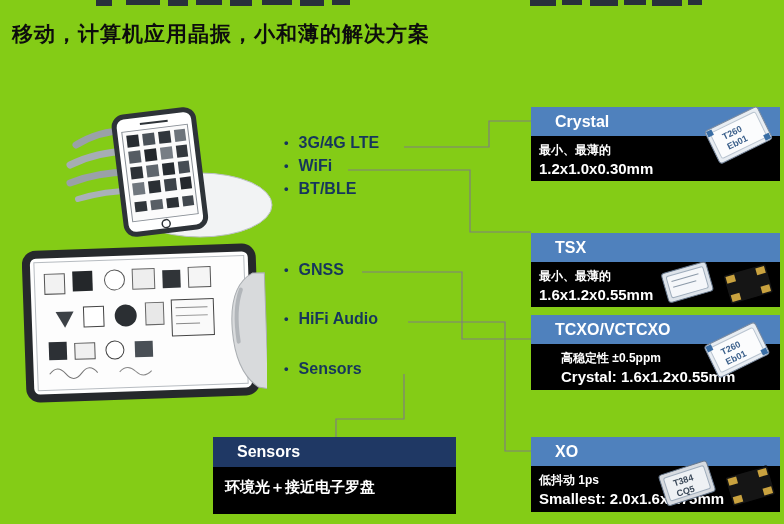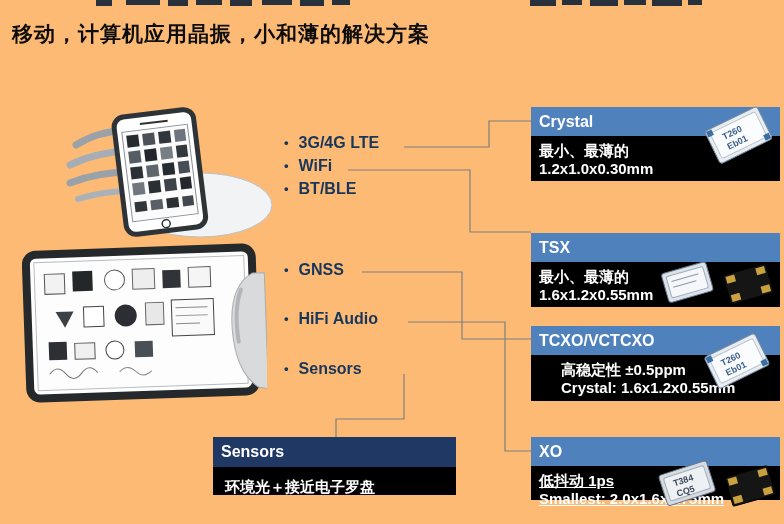--- a/index.html
+++ b/index.html
@@ -1,46 +1,46 @@
 <!DOCTYPE html>
 <html><head>
 <meta charset="utf-8">
 <style>
   html,body{margin:0;padding:0;background:#ffffff;}
   .slide{
-    position:relative;width:784px;height:524px;background:#fdba74;overflow:hidden;
+    position:relative;width:784px;height:524px;background:#84cc16;overflow:hidden;
     font-family:"Liberation Sans", sans-serif;
   }
   .artifact{position:absolute;top:0;height:6px;background:#28313b;}
   .title{
     position:absolute;left:12px;top:20px;font-size:21px;font-weight:bold;
     color:#0d0d0d;letter-spacing:1px;white-space:nowrap;
   }
   .art{position:absolute;}
   .connectors{position:absolute;left:0;top:0;pointer-events:none;}
   .bullet{
     position:absolute;display:flex;align-items:baseline;gap:10px;
     color:#16365c;font-weight:bold;font-size:16px;white-space:nowrap;
   }
   .bullet .dot{font-size:13px;transform:translateY(-1px);}
   .pbox{position:absolute;left:531px;width:249px;}
   .pbox-header{
     height:29px;background:#4f81bd;color:#ffffff;font-size:16px;font-weight:bold;
-    line-height:29px;padding-left:8px;box-sizing:border-box;
+    line-height:29px;padding-left:24px;box-sizing:border-box;
   }
   .pbox-header.navy{background:#1f3864;}
   .pbox-body{
     background:#000000;color:#ffffff;font-weight:bold;box-sizing:border-box;
     padding:5px 8px 0 8px;position:relative;
   }
-  .pline1{font-size:15px;line-height:19px;white-space:nowrap;}
+  .pline1{font-size:12px;line-height:19px;white-space:nowrap;}
   .pline2{font-size:15px;line-height:18px;white-space:nowrap;}
   .chips{position:absolute;pointer-events:none;}
   .sbox{position:absolute;left:213px;top:437px;width:243px;}
-  .sbox .pbox-body{padding:10px 0 0 12px;height:28px;}
+  .sbox .pbox-body{padding:10px 0 0 12px;height:47px;}
   .sbody{font-size:15px;line-height:20px;white-space:nowrap;}
 </style>
 </head>
 <body>
 
 <div class="slide">
 
   <div>
     <i class="artifact" style="left:96px;width:16px;"></i>
     <i class="artifact" style="left:126px;width:34px;height:5px;"></i>
@@ -191,41 +191,41 @@
       <g transform="rotate(-16 94 30)">
         <rect x="72" y="16" width="44" height="30" rx="2" fill="#151515" stroke="#000"></rect>
         <rect x="74" y="18" width="9" height="7" fill="#c9a23f"></rect>
         <rect x="105" y="18" width="9" height="7" fill="#c9a23f"></rect>
         <rect x="74" y="37" width="9" height="7" fill="#c9a23f"></rect>
         <rect x="105" y="37" width="9" height="7" fill="#c9a23f"></rect>
       </g>
     </svg>
   </div>
 
-  <div class="pbox" style="top:326px;">
+  <div class="pbox" style="top:315px;">
     <div class="pbox-header">TCXO/VCTCXO</div>
     <div class="pbox-body" style="height:46px;padding-left:30px;">
       <div class="pline1">高稳定性 ±0.5ppm</div>
       <div class="pline2">Crystal: 1.6x1.2x0.55mm</div>
     </div>
     <svg class="chips" style="right:0px;top:4px;" width="84" height="62" viewBox="0 0 84 62">
       <g transform="rotate(-26 42 31)">
         <rect x="13" y="13" width="56" height="35" rx="3" fill="#e8edf2" stroke="#7a8aa0"></rect>
         <rect x="17" y="17" width="48" height="27" rx="2" fill="#fbfcfd" stroke="#b9c4d0"></rect>
         <rect x="14" y="14" width="6" height="6" fill="#3a6ea5"></rect>
         <rect x="62" y="41" width="6" height="6" fill="#3a6ea5"></rect>
         <text x="26" y="29" font-size="9" font-weight="bold" fill="#3a5f8a">T260</text>
         <text x="26" y="40" font-size="9" font-weight="bold" fill="#3a5f8a">Eb01</text>
       </g>
     </svg>
   </div>
 
   <div class="pbox" style="top:437px;">
     <div class="pbox-header">XO</div>
-    <div class="pbox-body" style="height:34px;text-decoration:underline;">
+    <div class="pbox-body" style="height:46px;">
       <div class="pline1">低抖动 1ps</div>
       <div class="pline2">Smallest: 2.0x1.6x0.75mm</div>
     </div>
     <svg class="chips" style="right:-2px;top:18px;" width="128" height="58" viewBox="0 0 128 58">
       <g transform="rotate(-18 34 28)">
         <rect x="8" y="12" width="50" height="32" rx="3" fill="#d7dbe0" stroke="#66778c"></rect>
         <rect x="12" y="16" width="42" height="24" rx="2" fill="#eef1f4" stroke="#9fadbc"></rect>
         <text x="20" y="27" font-size="9" font-weight="bold" fill="#3c4a5a">T384</text>
         <text x="20" y="38" font-size="9" font-weight="bold" fill="#3c4a5a">CQ5</text>
       </g>

